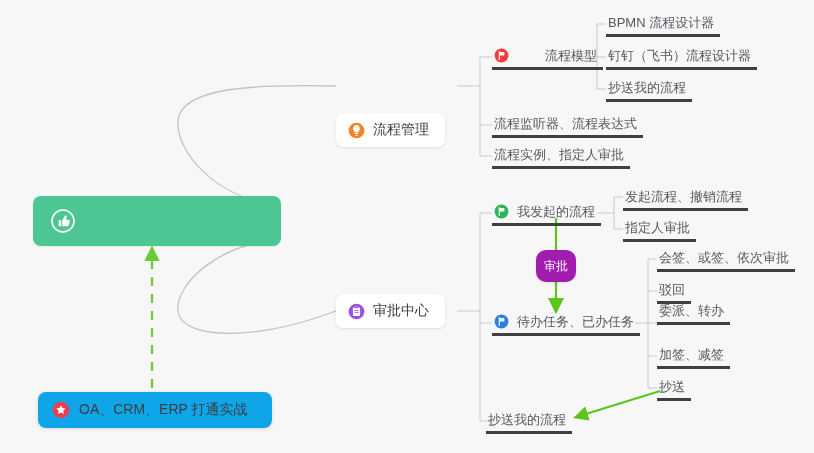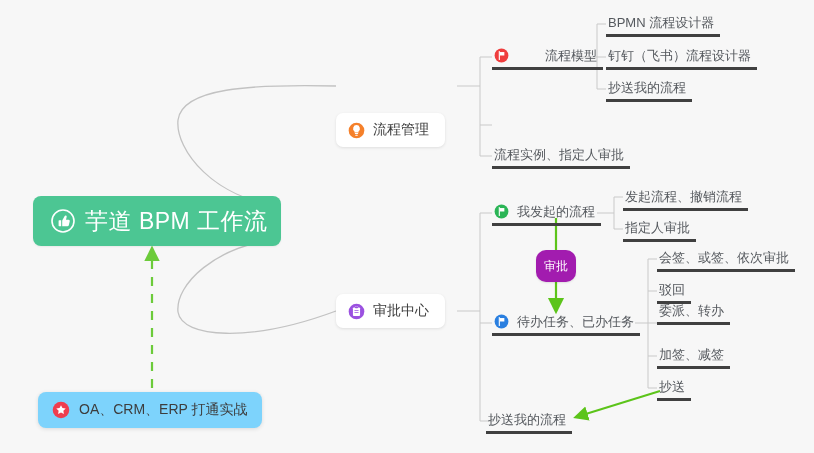--- a/index.html
+++ b/index.html
@@ -98,27 +98,27 @@
     font-size: 12px;
     display: flex;
     align-items: center;
     justify-content: center;
     box-shadow: 0 1px 2px rgba(0,0,0,0.10);
   }
 
   
   .float-card {
     position: absolute;
-    background: #7dd3fc;
+    background: #0ea5e9;
     border-radius: 8px;
     box-shadow: 0 1px 4px rgba(0,0,0,0.12);
     display: flex;
     align-items: center;
     height: 36px;
-    padding: 0 14px 0 14px;
+    padding: 0 24px 0 14px;
     box-sizing: border-box;
     white-space: nowrap;
   }
   .float-label {
     font-size: 14px;
     color: #3d3d3d;
     margin-left: 9px;
   }
 
   
@@ -188,21 +188,20 @@
   </svg>
 
   <div class="root-node">
     <span class="ico">
       <svg width="24" height="24" viewBox="0 0 24 24">
         <circle cx="12" cy="12" r="11" fill="none" stroke="#ffffff" stroke-width="1.6"></circle>
         <path d="M8.2 11.2 h2.0 v6.0 h-2.0 a0.6 0.6 0 0 1 -0.6 -0.6 v-4.8 a0.6 0.6 0 0 1 0.6 -0.6 z" fill="#ffffff"></path>
         <path d="M11.2 11.4 l2.5 -4.4 a1.1 1.1 0 0 1 2.0 0.8 l-0.7 3.0 h2.6 a1.2 1.2 0 0 1 1.15 1.5 l-0.95 4.0 a1.4 1.4 0 0 1 -1.35 1.0 h-5.25 z" fill="#ffffff"></path>
       </svg>
     </span>
-    <span class="root-label">芋道 BPM 工作流</span>
   </div>
 
   <div class="topic-card" style="left:336px; top:69px;margin-top:44px;">
     <span class="ico">
       <svg width="17" height="17" viewBox="0 0 20 20">
         <circle cx="10" cy="10" r="9.2" fill="#f5802a"></circle>
         <path d="M10 3.6 a4.0 4.0 0 0 0 -2.4 7.2 v1.5 h4.8 v-1.5 A4.0 4.0 0 0 0 10 3.6 z" fill="#ffffff"></path>
         <rect x="8.0" y="13.0" width="4.0" height="1.25" rx="0.6" fill="#ffffff"></rect>
         <rect x="8.5" y="15.0" width="3.0" height="1.2" rx="0.6" fill="#ffffff"></rect>
       </svg>
@@ -224,20 +223,23 @@
   <div class="leaf" style="left:606px; top:11px;">
     <span class="leaf-text">BPMN 流程设计器</span>
   </div>
   <div class="leaf" style="left:606px; top:44px;">
     <span class="leaf-text">钉钉（飞书）流程设计器</span>
   </div>
   <div class="leaf" style="left:606px; top:76px;">
     <span class="leaf-text">抄送我的流程</span>
   </div>
 
+  <div class="leaf" style="left:492px; top:112px;">
+    <span class="leaf-text">流程监听器、流程表达式</span>
+  </div>
   <div class="leaf" style="left:492px; top:143px;">
     <span class="leaf-text">流程实例、指定人审批</span>
   </div>
 
   <div class="topic-card" style="left:336px; top:294px;">
     <span class="ico">
       <svg width="17" height="17" viewBox="0 0 20 20">
         <circle cx="10" cy="10" r="9.2" fill="#9b51e0"></circle>
         <rect x="5.8" y="5.2" width="8.4" height="10.0" rx="1.1" fill="#ffffff"></rect>
         <rect x="8.1" y="3.6" width="3.8" height="2.5" rx="1.0" fill="#ffffff"></rect>

